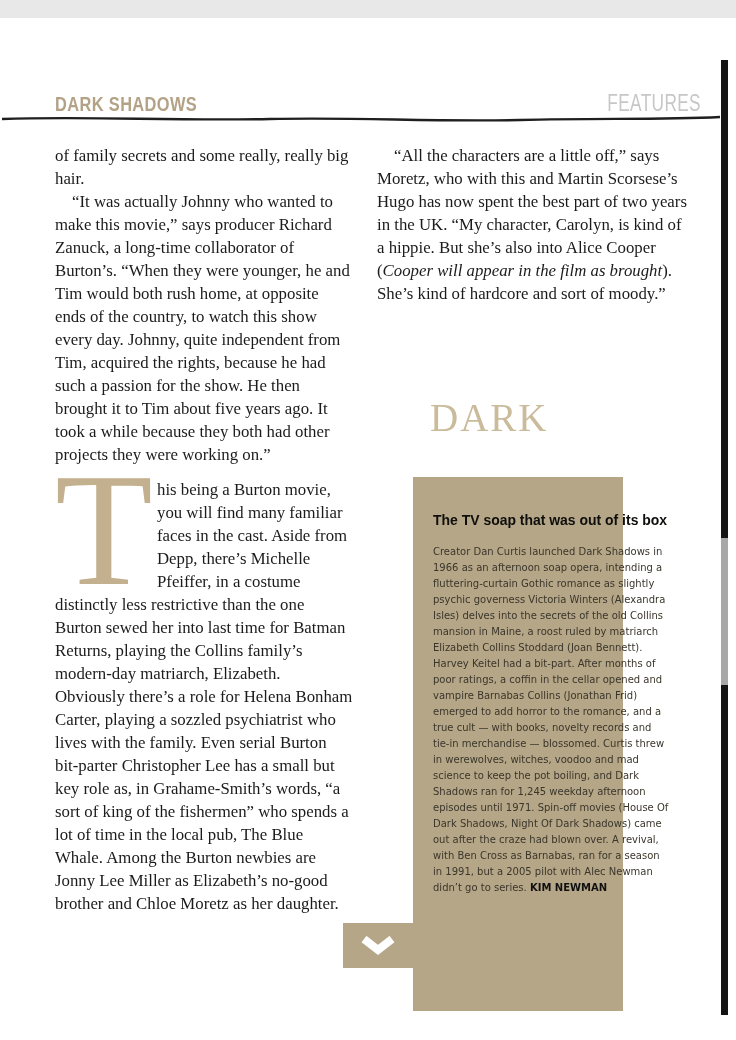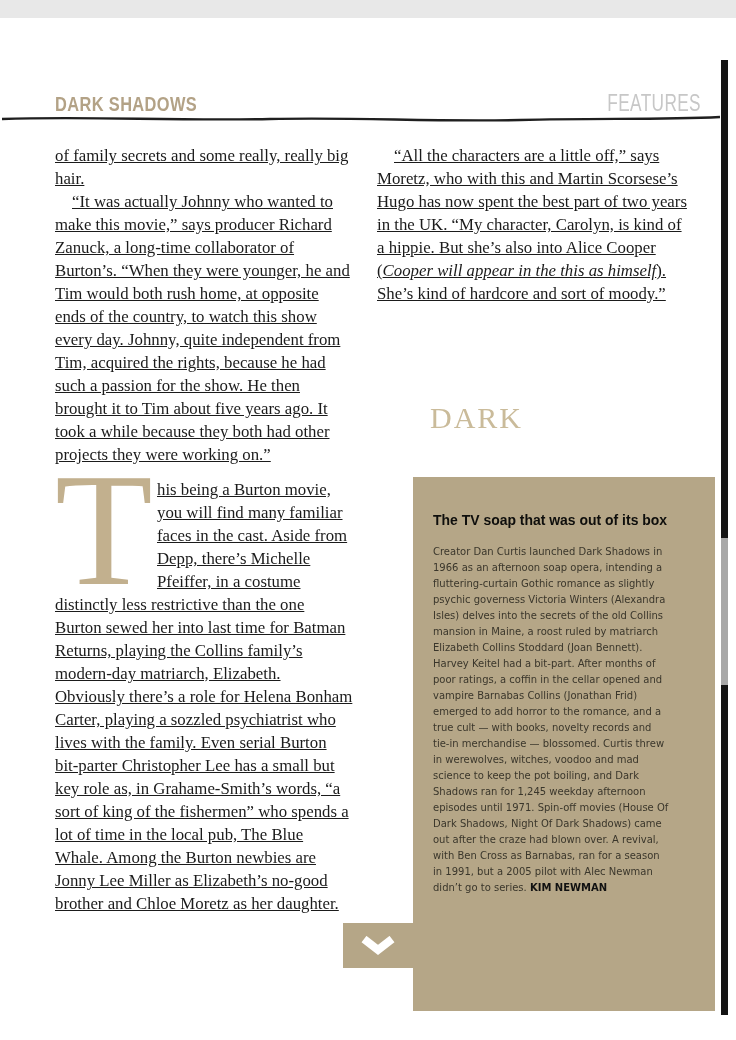--- a/index.html
+++ b/index.html
@@ -26,45 +26,45 @@
     font-weight:400;font-size:23px;letter-spacing:0.5px;
     color:#c7c7c7;
     transform:scaleX(0.75);transform-origin:right center;
     white-space:nowrap;
   }
   .hdr-rule{position:absolute;left:0;top:95px;width:722px;height:12px;}
   
   .edge-bar{position:absolute;left:721px;top:42px;width:7px;height:955px;background:#141414;}
   .scroll-thumb{position:absolute;left:721px;top:520px;width:7px;height:147px;background:#a8a8a8;}
   
-  .col{position:absolute;top:126px;font-size:16.8px;line-height:23px;color:#1b1b1b;text-decoration:underline;}
+  .col{position:absolute;top:126px;font-size:16.8px;line-height:23px;color:#1b1b1b;}
   .col p{margin:0;}
   .col-left{left:55px;width:298px;}
   .col-right{left:377px;width:316px;}
   .indent{text-indent:17px;}
   .dropcap-para{margin-top:12px !important;}
   .dropcap{
     float:left;
     width:102px;height:113px;
     font-size:160px;line-height:104px;
     color:#c2b08e;
     font-family:"Liberation Serif",serif;
   }
   em{font-style:italic;}
   strong{font-weight:bold;color:#111;}
   
   .sb-headline{
     position:absolute;left:430px;top:381px;z-index:3;
     font-family:"Liberation Serif",serif;
-    font-size:30px;line-height:38px;letter-spacing:2px;
+    font-size:39px;line-height:38px;letter-spacing:2px;
     color:#cabb9a;
   }
   .sb-box{
     position:absolute;left:413px;top:459px;z-index:1;
-    width:302px;height:534px;
+    width:210px;height:534px;
     background:#b5a687;
     box-sizing:border-box;
     padding:34px 12px 8px 20px;
   }
   .sb-box h3{
     margin:0;
     font-family:"Liberation Sans",sans-serif;
     font-weight:bold;font-size:15.5px;color:#0e0e0c;
     transform:scaleX(0.9);transform-origin:left center;
     white-space:nowrap;
@@ -98,21 +98,21 @@
 
   <div class="col col-left">
     <p>of family secrets and some really, really big hair.</p>
     <p class="indent">“It was actually Johnny who wanted to make this movie,” says producer Richard Zanuck, a long-time collaborator of Burton’s. “When they were younger, he and Tim would both rush home, at opposite ends of the country, to watch this show every day. Johnny, quite independent from Tim, acquired the rights, because he had such a passion for the show. He then brought it to Tim about five years ago. It took a while because they both had other projects they were working on.”</p>
     <p class="dropcap-para">
       <span class="dropcap">T</span><span>his being a Burton movie, you will find many familiar faces in the cast. Aside from Depp, there’s Michelle Pfeiffer, in a costume distinctly less restrictive than the one Burton sewed her into last time for Batman Returns, playing the Collins family’s modern-day matriarch, Elizabeth. Obviously there’s a role for Helena Bonham Carter, playing a sozzled psychiatrist who lives with the family. Even serial Burton bit-parter Christopher Lee has a small but key role as, in Grahame-Smith’s words, “a sort of king of the fishermen” who spends a lot of time in the local pub, The Blue Whale. Among the Burton newbies are Jonny Lee Miller as Elizabeth’s no-good brother and Chloe Moretz as her daughter.</span>
     </p>
   </div>
 
   <div class="col col-right">
-    <p class="indent"><span>“All the characters are a little off,” says Moretz, who with this and Martin Scorsese’s Hugo has now spent the best part of two years in the UK. “My character, Carolyn, is kind of a hippie. But she’s also into Alice Cooper (</span><em>Cooper will appear in the this as himself</em><span>). She’s kind of hardcore and sort of moody.”</span></p>
+    <p class="indent"><span>“All the characters are a little off,” says Moretz, who with this and Martin Scorsese’s Hugo has now spent the best part of two years in the UK. “My character, Carolyn, is kind of a hippie. But she’s also into Alice Cooper (</span><em>Cooper will appear in the film as brought</em><span>). She’s kind of hardcore and sort of moody.”</span></p>
   </div>
 
   <div class="sb-headline">
     <div>DARK</div>
   </div>
 
   <div class="sb-box">
     <h3>The TV soap that was out of its box</h3>
     <p class="sb-body"><span>Creator Dan Curtis launched Dark Shadows in 1966 as an afternoon soap opera, intending a fluttering-curtain Gothic romance as slightly psychic governess Victoria Winters (Alexandra Isles) delves into the secrets of the old Collins mansion in Maine, a roost ruled by matriarch Elizabeth Collins Stoddard (Joan Bennett). Harvey Keitel had a bit-part. After months of poor ratings, a coffin in the cellar opened and vampire Barnabas Collins (Jonathan Frid) emerged to add horror to the romance, and a true cult — with books, novelty records and tie-in merchandise — blossomed. Curtis threw in werewolves, witches, voodoo and mad science to keep the pot boiling, and Dark Shadows ran for 1,245 weekday afternoon episodes until 1971. Spin-off movies (House Of Dark Shadows, Night Of Dark Shadows) came out after the craze had blown over. A revival, with Ben Cross as Barnabas, ran for a season in 1991, but a 2005 pilot with Alec Newman didn’t go to series. </span><strong>KIM NEWMAN</strong></p>
   </div>

